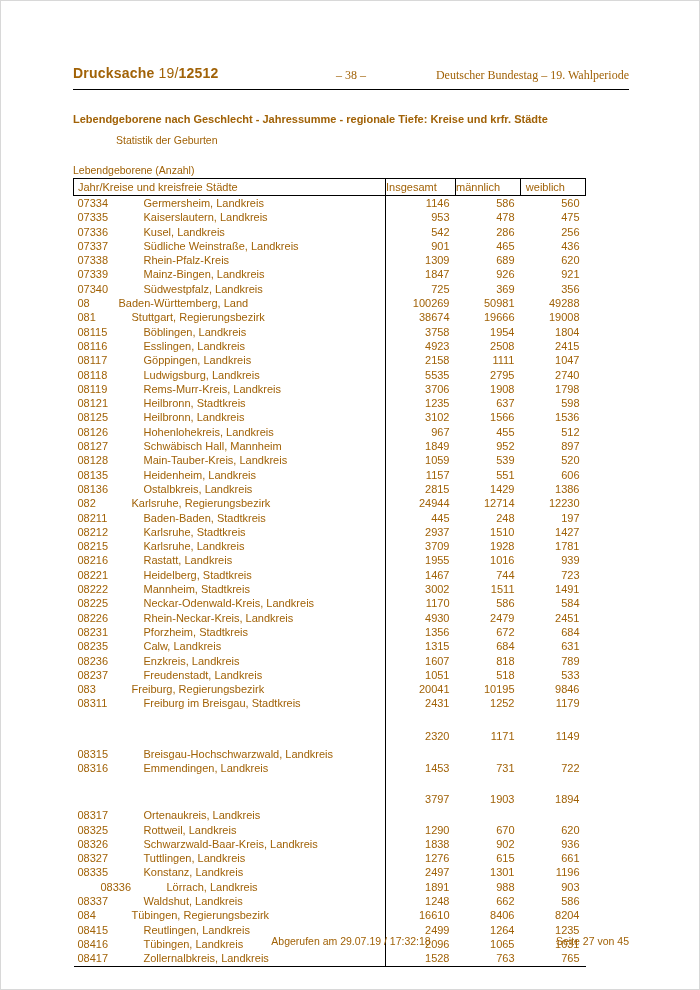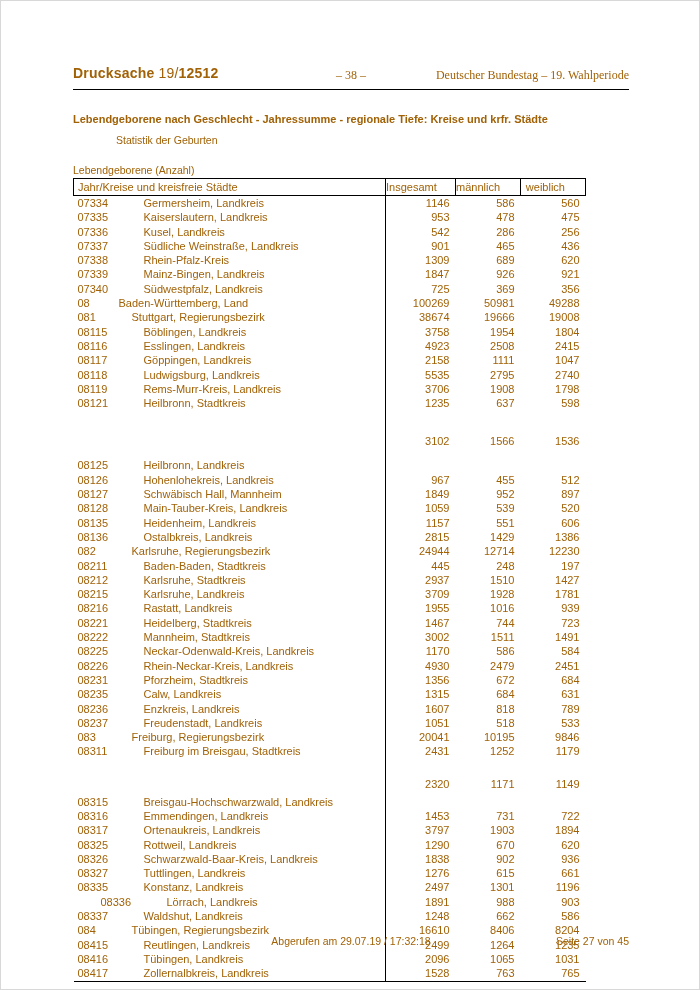--- a/index.html
+++ b/index.html
@@ -195,21 +195,21 @@
     <td class="c-num">1908</td>
     <td class="c-num">1798</td>
   </tr>
           <tr>
     <td class="c-name"><span class="code" style="width: 66px;">08121</span><span>Heilbronn, Stadtkreis</span></td>
     <td class="c-num">1235</td>
     <td class="c-num">637</td>
     <td class="c-num">598</td>
   </tr>
           <tr>
-    <td class="c-name"><span class="code" style="width: 66px; margin-top: 48px;">08125</span><span>Heilbronn, Landkreis</span></td>
+    <td class="c-name"><span class="code" style="width: 66px;">08125</span><span>Heilbronn, Landkreis</span></td>
     <td class="c-num">3102</td>
     <td class="c-num">1566</td>
     <td class="c-num">1536</td>
   </tr>
           <tr>
     <td class="c-name"><span class="code" style="width: 66px;">08126</span><span>Hohenlohekreis, Landkreis</span></td>
     <td class="c-num">967</td>
     <td class="c-num">455</td>
     <td class="c-num">512</td>
   </tr>
@@ -333,21 +333,21 @@
     <td class="c-num">1171</td>
     <td class="c-num">1149</td>
   </tr>
           <tr>
     <td class="c-name"><span class="code" style="width: 66px;">08316</span><span>Emmendingen, Landkreis</span></td>
     <td class="c-num">1453</td>
     <td class="c-num">731</td>
     <td class="c-num">722</td>
   </tr>
           <tr>
-    <td class="c-name"><span class="code" style="width: 66px;">08317</span><span>Ortenaukreis, Landkreis</span></td>
+    <td class="c-name"><span class="code" style="width: 66px; margin-top: 33px;">08317</span><span>Ortenaukreis, Landkreis</span></td>
     <td class="c-num">3797</td>
     <td class="c-num">1903</td>
     <td class="c-num">1894</td>
   </tr>
           <tr>
     <td class="c-name"><span class="code" style="width: 66px;">08325</span><span>Rottweil, Landkreis</span></td>
     <td class="c-num">1290</td>
     <td class="c-num">670</td>
     <td class="c-num">620</td>
   </tr>

